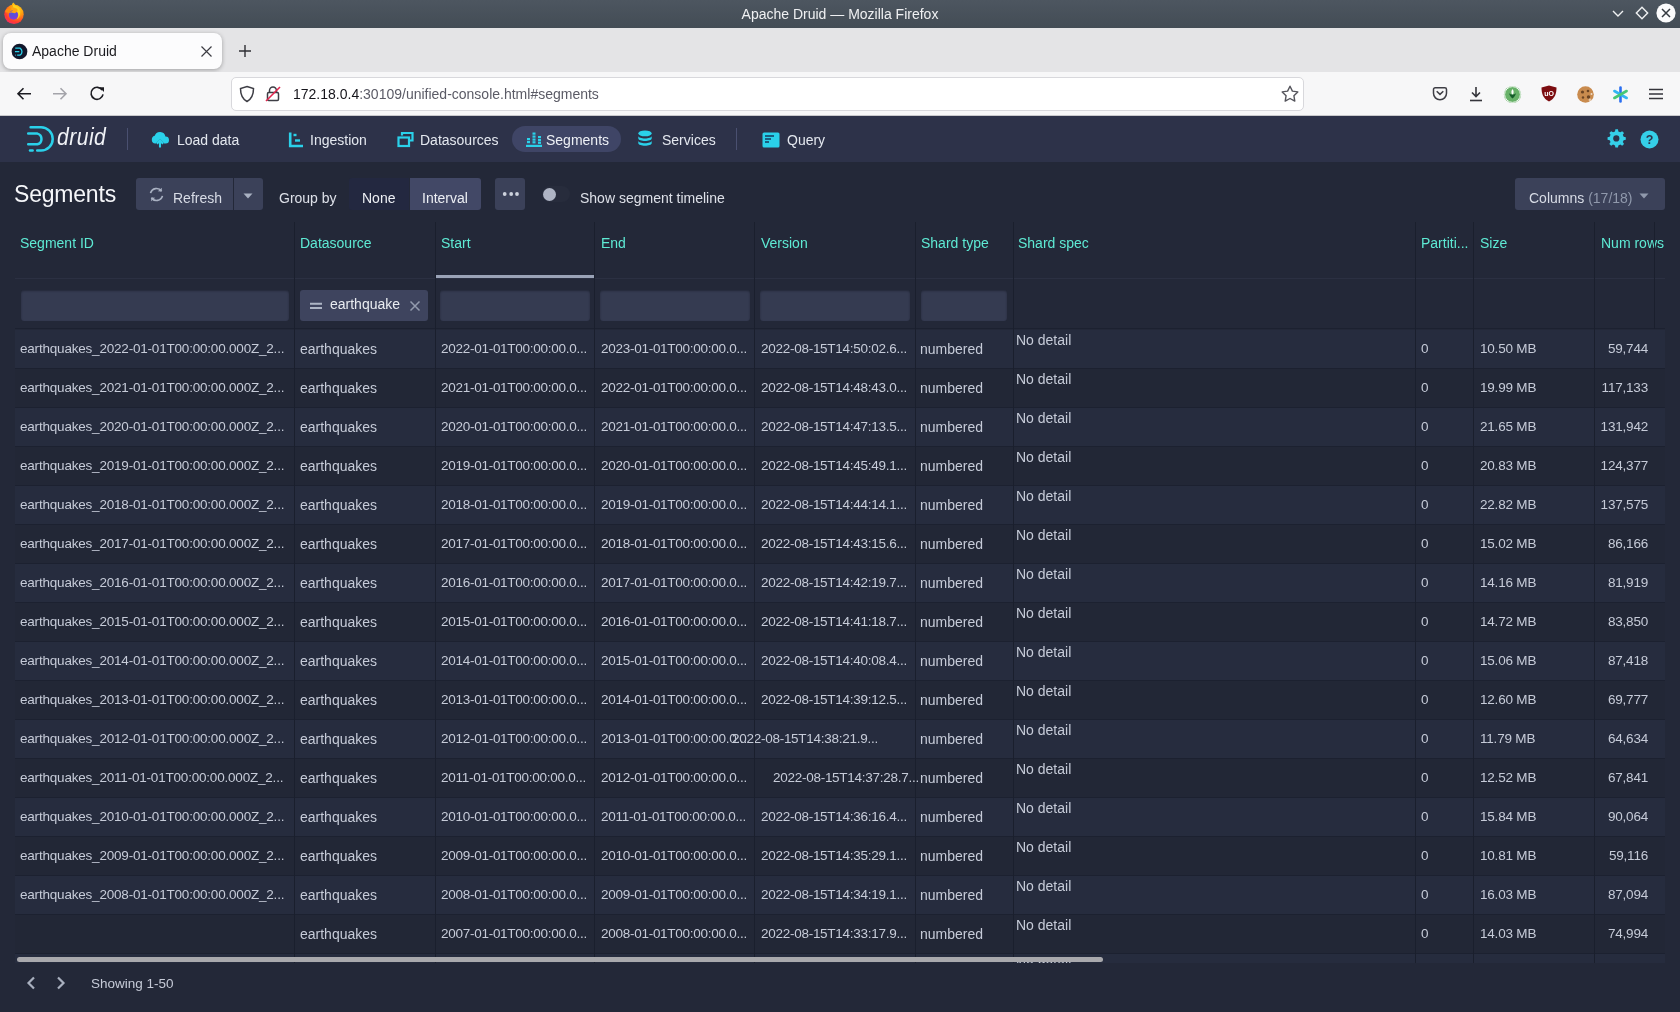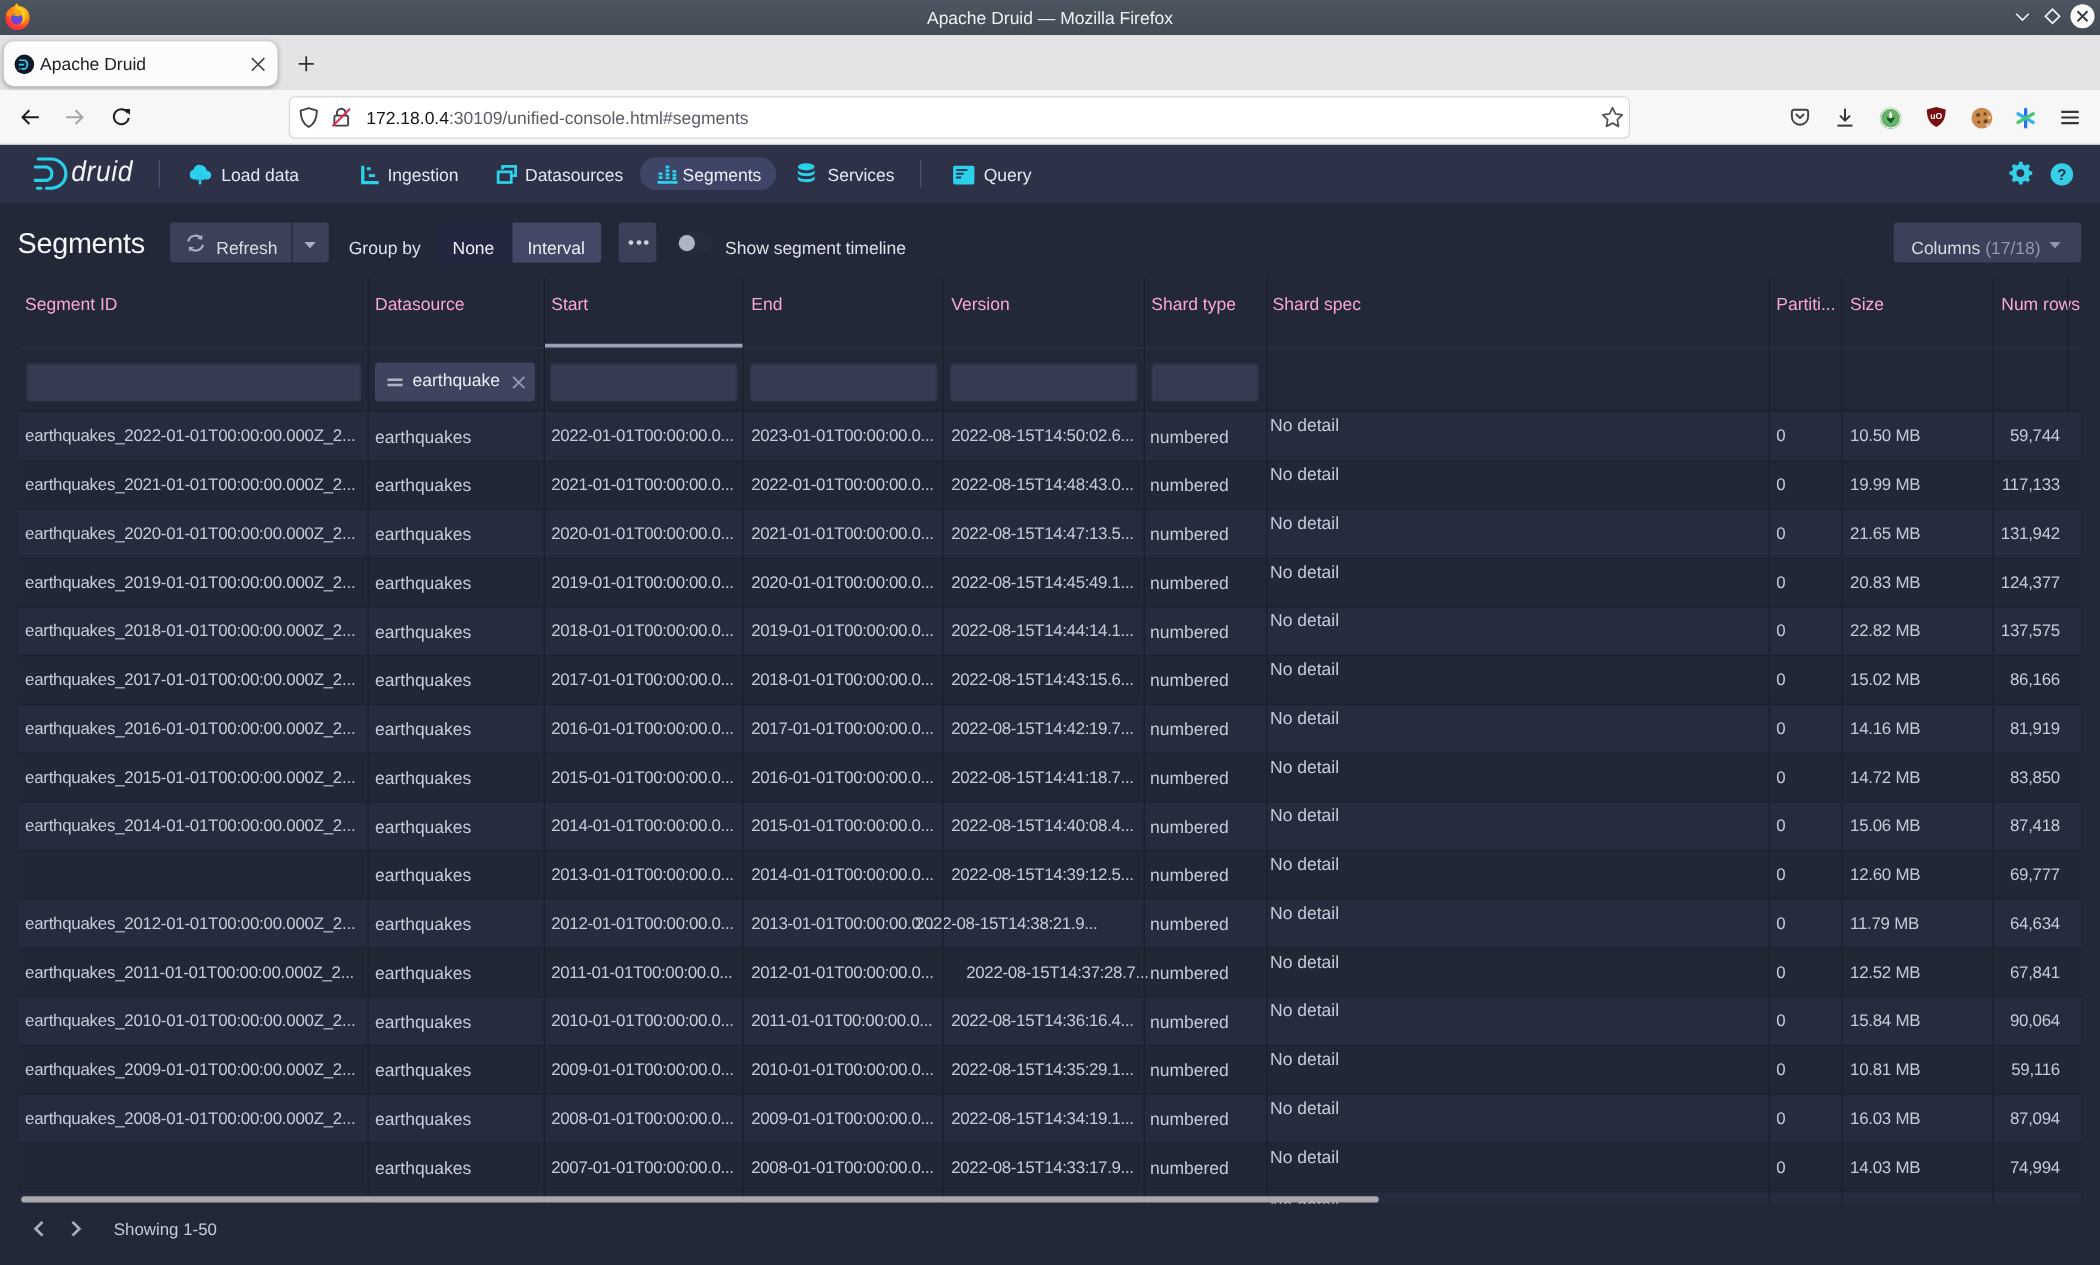--- a/index.html
+++ b/index.html
@@ -26,21 +26,21 @@
 .navsep{position:absolute;top:12px;width:1px;height:22px;background:#4a5070;}
 #seg-pill{position:absolute;left:512px;top:10px;width:109px;height:26px;background:#3f4566;border-radius:13px;}
 #druidtxt{position:absolute;left:57px;top:124px;font-size:23px;font-style:italic;color:#f0f2f6;
 transform:scaleX(.92);transform-origin:0 0;letter-spacing:.5px;}
 
 #title-seg{position:absolute;left:14px;top:181px;font-size:23px;letter-spacing:-.2px;color:#f5f6f9;}
 .btn{position:absolute;top:178px;height:32px;background:#3b4159;border-radius:3px;}
 .btxt{position:absolute;top:190px;font-size:14px;color:#d8dce6;white-space:nowrap;}
 
 #tablewrap{position:absolute;left:15px;top:222px;width:1650px;height:741px;overflow:hidden;}
-.hdr{position:absolute;top:13px;height:20px;font-size:14px;color:#f9a8d4;white-space:nowrap;}
+.hdr{position:absolute;top:13px;height:20px;font-size:14px;color:#5eead4;white-space:nowrap;}
 .vline{position:absolute;top:0;width:1px;height:741px;background:#1a1f2d;z-index:5;}
 .finput{position:absolute;top:68px;height:31px;background:#353b51;border-radius:3px;
 box-shadow:inset 0 1px 2px rgba(9,12,20,.4);}
 .row{position:absolute;left:0;width:1650px;height:39px;border-bottom:1px solid #1c2130;}
 .row.odd{background:#262c3e;}
 .row.even{background:#222736;}
 .cell{position:absolute;top:0;height:38px;line-height:38px;font-size:14px;color:#c6cbd8;white-space:nowrap;}
 .dt{font-size:13.5px;letter-spacing:-.27px;}
 .num{font-size:13.5px;letter-spacing:-.2px;}
 .celltop{position:absolute;top:1px;height:18px;line-height:18px;font-size:14px;color:#c6cbd8;}
@@ -405,20 +405,21 @@
 <div class="cell dt" style="left:426px;">2014-01-01T00:00:00.0...</div>
 <div class="cell dt" style="left:586px;">2015-01-01T00:00:00.0...</div>
 <div class="cell dt" style="left:746px;">2022-08-15T14:40:08.4...</div>
 <div class="cell" style="left:905px;">numbered</div>
 <div class="celltop" style="left:1001px;">No detail</div>
 <div class="cell num" style="left:1406px;">0</div>
 <div class="cell num" style="left:1465px;">15.06 MB</div>
 <div class="cell num" style="left:1520px;width:113px;text-align:right;">87,418</div>
 </div>
       <div class="row even" style="top:351px">
+<div class="cell num" style="left:5px;letter-spacing:-.2px;">earthquakes_2013-01-01T00:00:00.000Z_2...</div>
 <div class="cell" style="left:285px;">earthquakes</div>
 <div class="cell dt" style="left:426px;">2013-01-01T00:00:00.0...</div>
 <div class="cell dt" style="left:586px;">2014-01-01T00:00:00.0...</div>
 <div class="cell dt" style="left:746px;">2022-08-15T14:39:12.5...</div>
 <div class="cell" style="left:905px;">numbered</div>
 <div class="celltop" style="left:1001px;">No detail</div>
 <div class="cell num" style="left:1406px;">0</div>
 <div class="cell num" style="left:1465px;">12.60 MB</div>
 <div class="cell num" style="left:1520px;width:113px;text-align:right;">69,777</div>
 </div>

